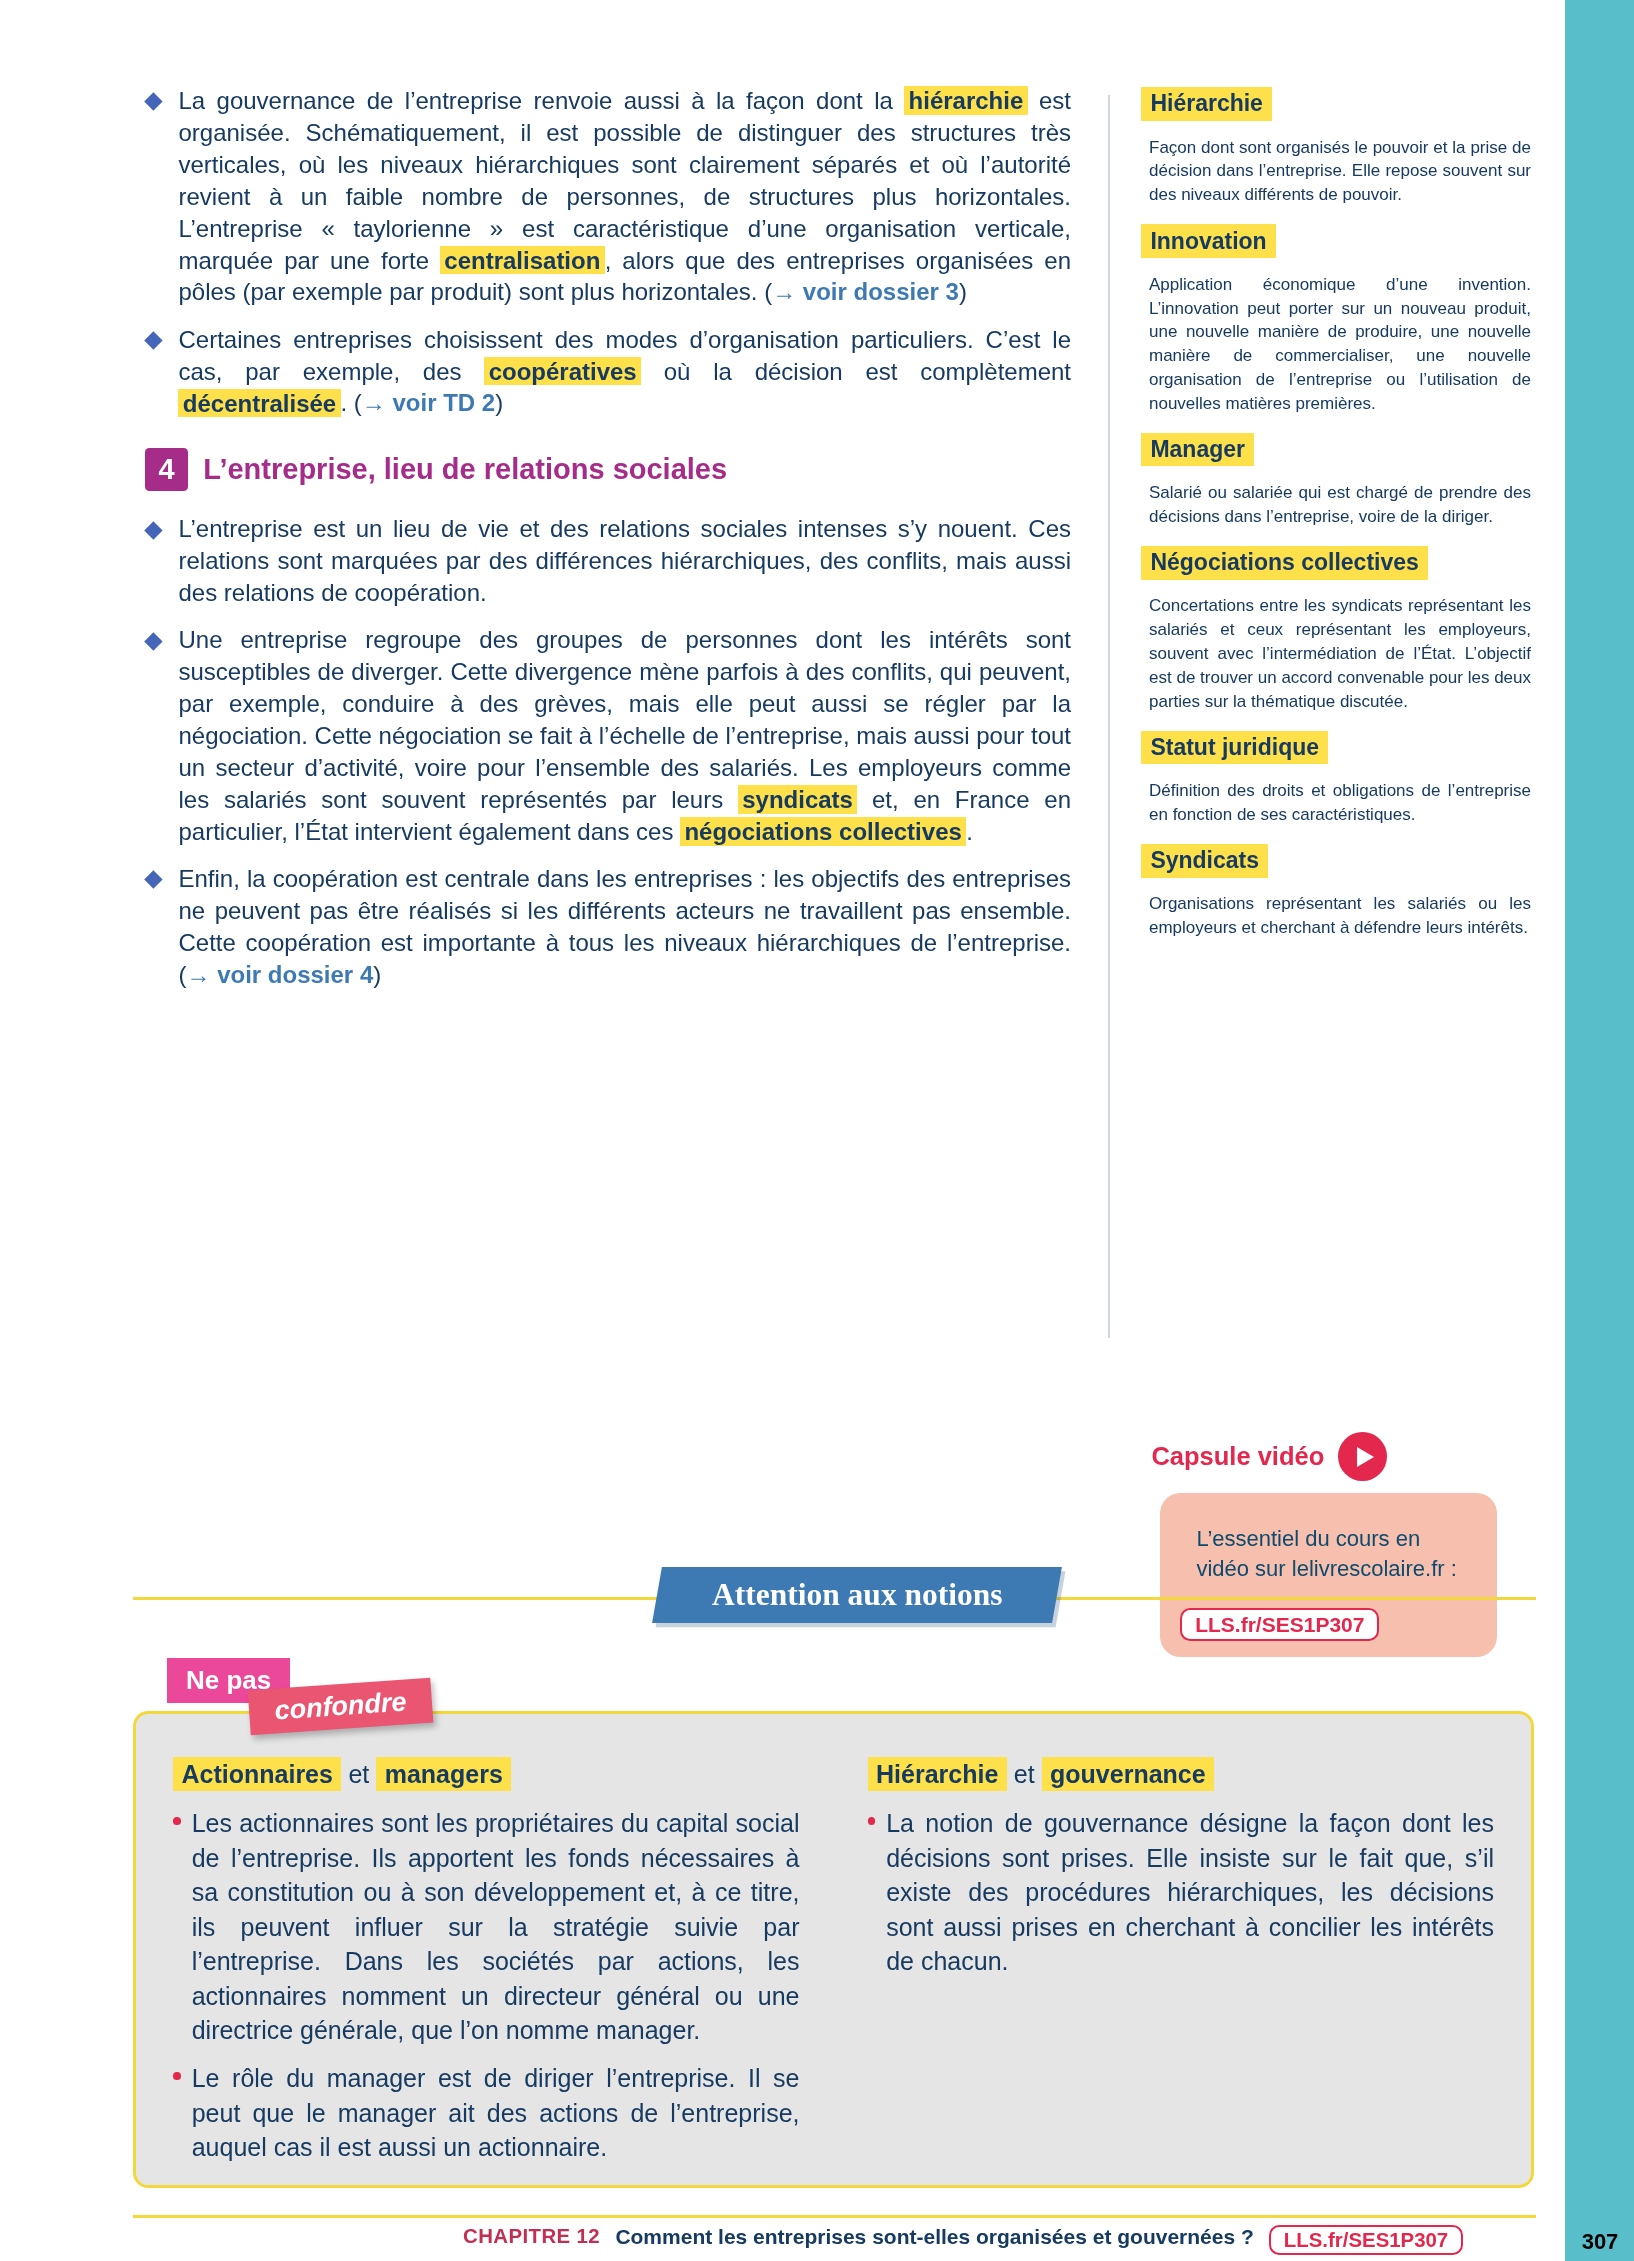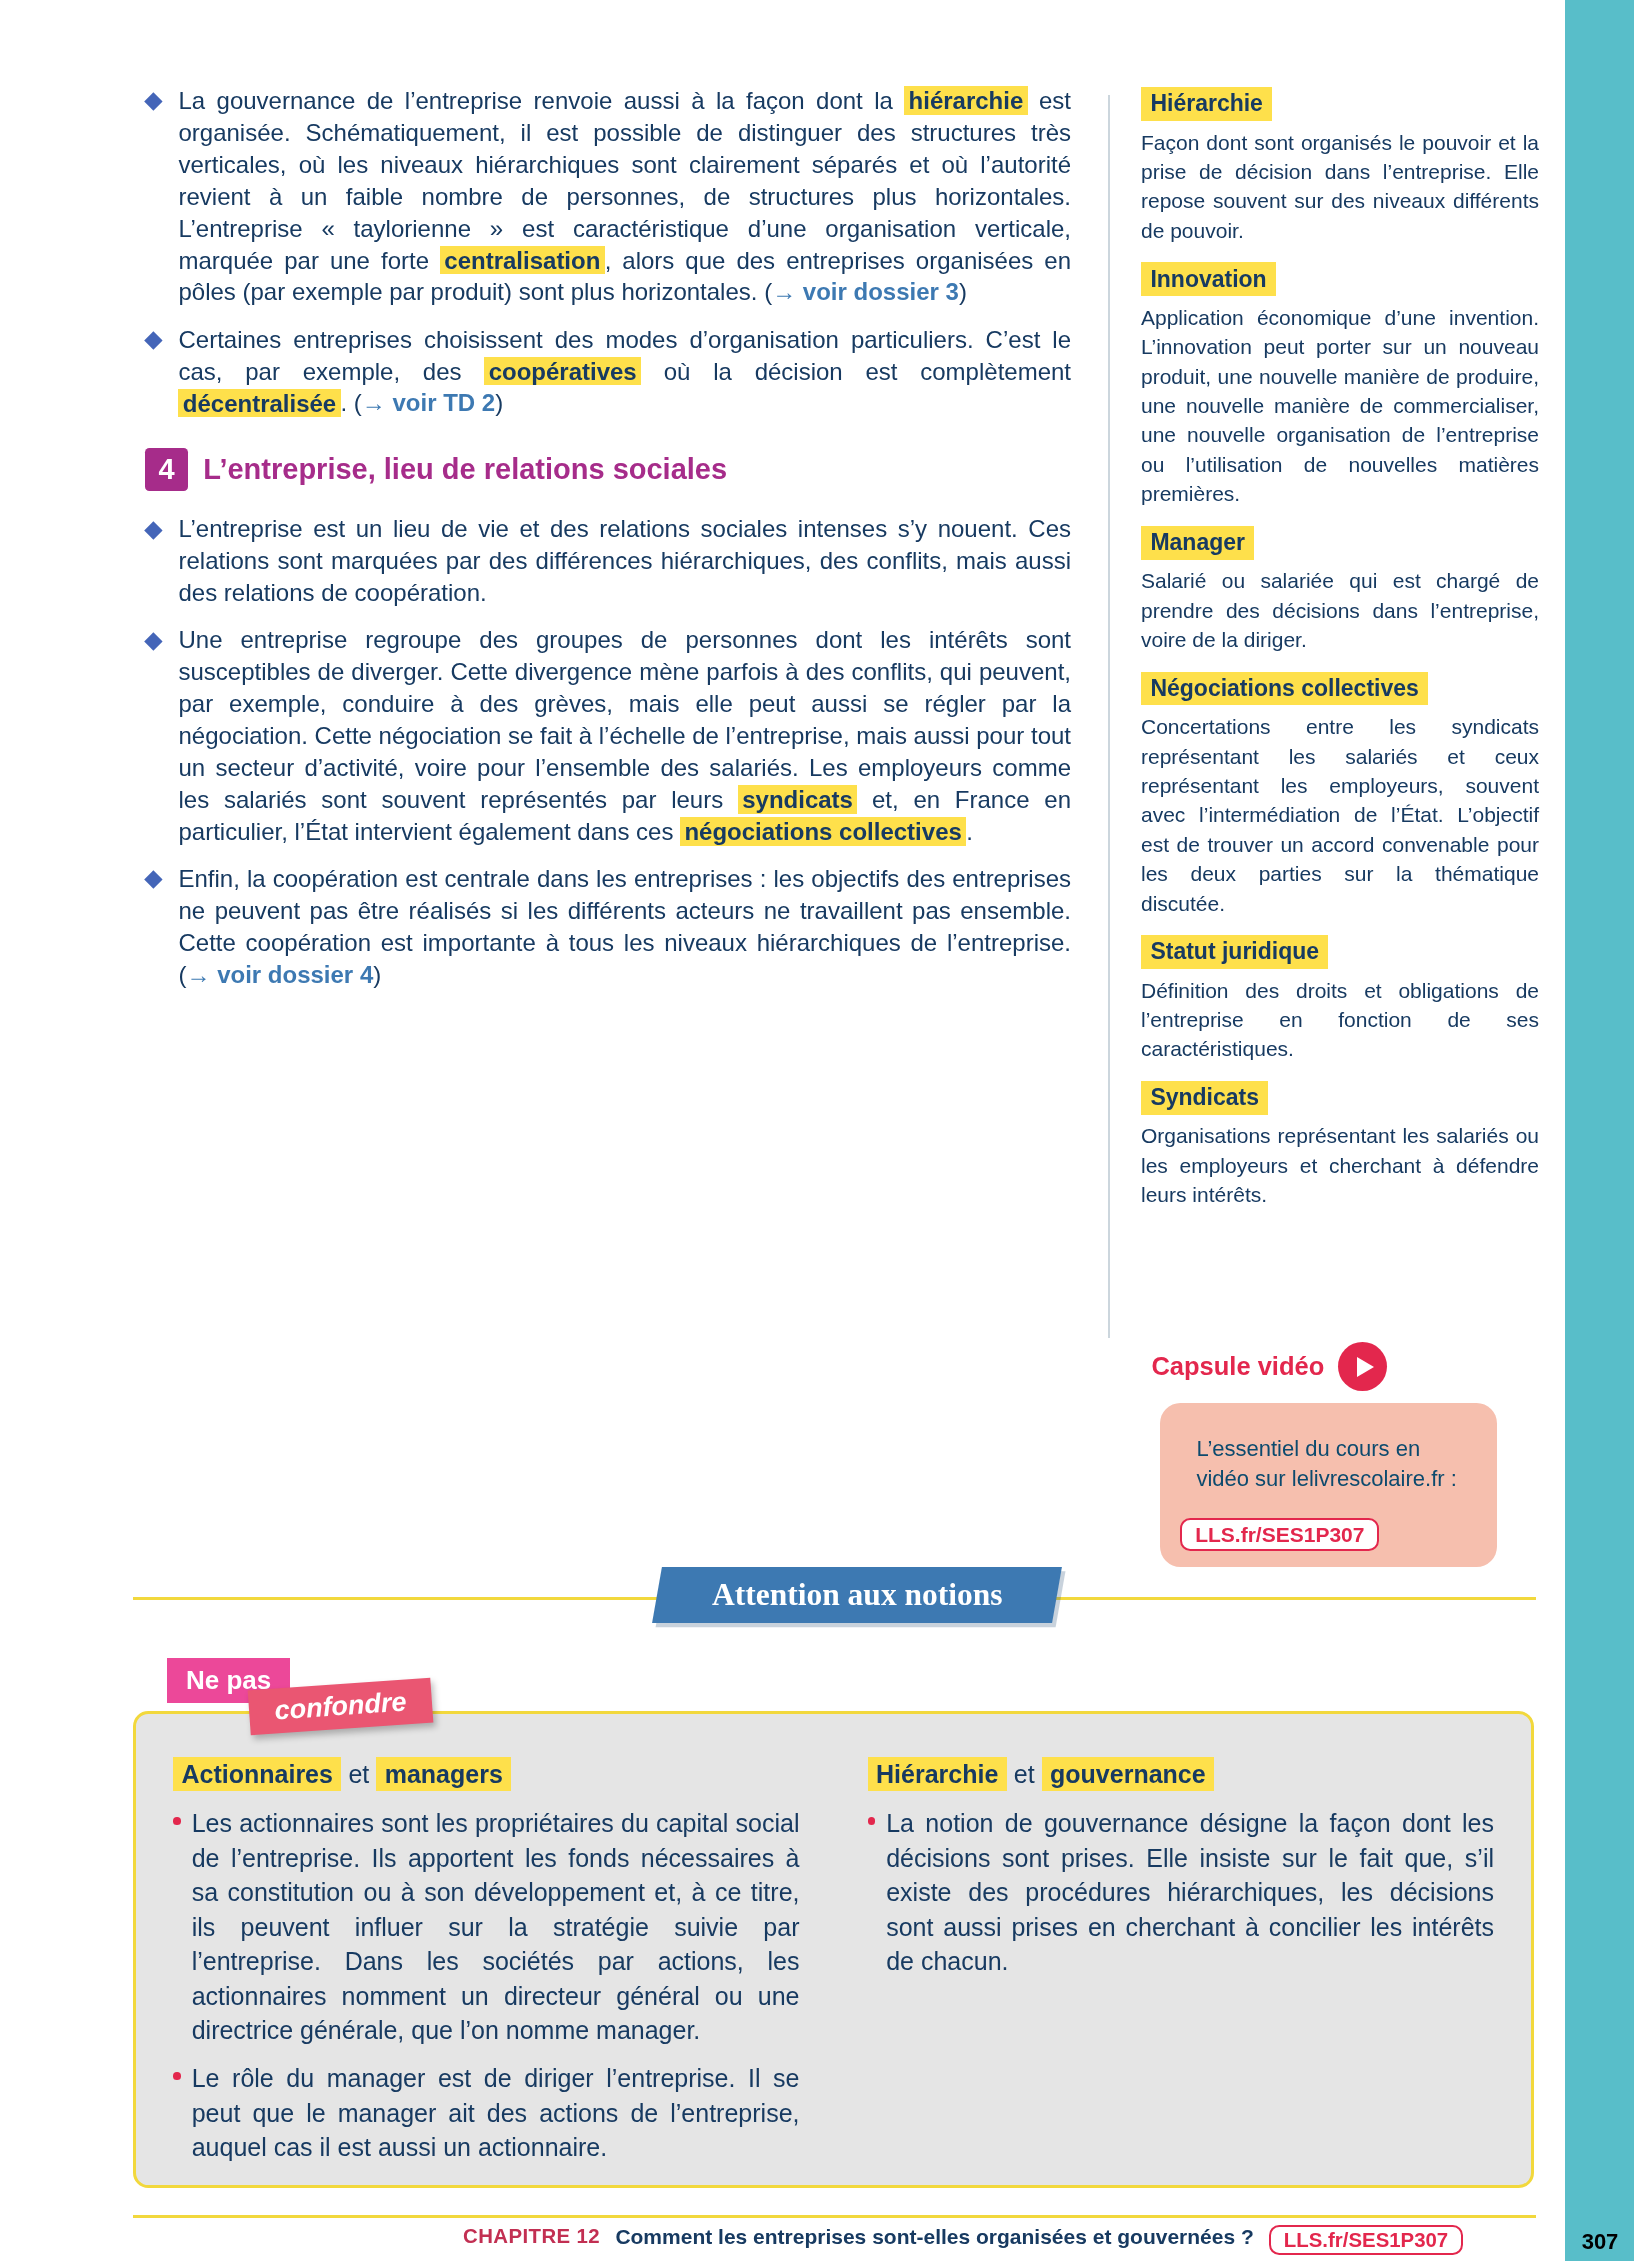--- a/index.html
+++ b/index.html
@@ -22,24 +22,24 @@
     display:flex;align-items:center;justify-content:center;border-radius:4.3px;}
   .section-title{color:#a62c8a;font-size:29px;font-weight:700;}
 
   
   .divider{position:absolute;left:1108px;top:95px;width:1.7px;height:1243px;background:#ccd6dd;}
 
   
   .sidebar{position:absolute;left:1141px;top:82px;width:398px;}
   .def{margin-bottom:12px;}
   .def-term{display:inline-block;background:#fee04b;color:#173a61;font-weight:700;font-size:23px;padding:3.4px 9.4px;margin:5.1px 0 6.8px;}
-  .def-text{margin:0;font-size:21px;line-height:1.4;text-align:justify;hyphens:auto;}
+  .def-text{margin:8px;font-size:17px;line-height:1.4;text-align:justify;hyphens:auto;}
 
   
-  .video{position:absolute;left:1148px;top:1342px;width:392px;}
+  .video{position:absolute;left:1148px;top:1432px;width:392px;}
   .video-head{display:flex;align-items:center;gap:13.6px;margin-left:3.4px;}
   .video-label{color:#e3274d;font-size:25.5px;font-weight:700;}
   .play-btn{width:49px;height:49px;border-radius:50%;background:#e3274d;position:relative;border:none;cursor:pointer;flex:none;}
   .play-tri{position:absolute;left:19px;top:14.5px;width:0;height:0;border-left:17px solid #fff;border-top:10.2px solid transparent;border-bottom:10.2px solid transparent;}
   .video-box{margin:12px 0 0 12px;background:#f6bfae;border-radius:20.4px;padding:15.3px 20.4px;width:337px;box-sizing:border-box;}
   .video-text{margin:16px;font-size:22px;line-height:1.35;color:#0c4a6e;}
   .video-code{display:inline-block;margin-top:8.5px;background:#fff;border:2.6px solid #e3274d;border-radius:10.2px;color:#e3274d;font-weight:700;font-size:21px;padding:2.6px 12.8px;}
 
   
   .yellow-line-top{position:absolute;left:133px;right:99px;top:1597px;height:3.4px;background:#f2d83c;}

